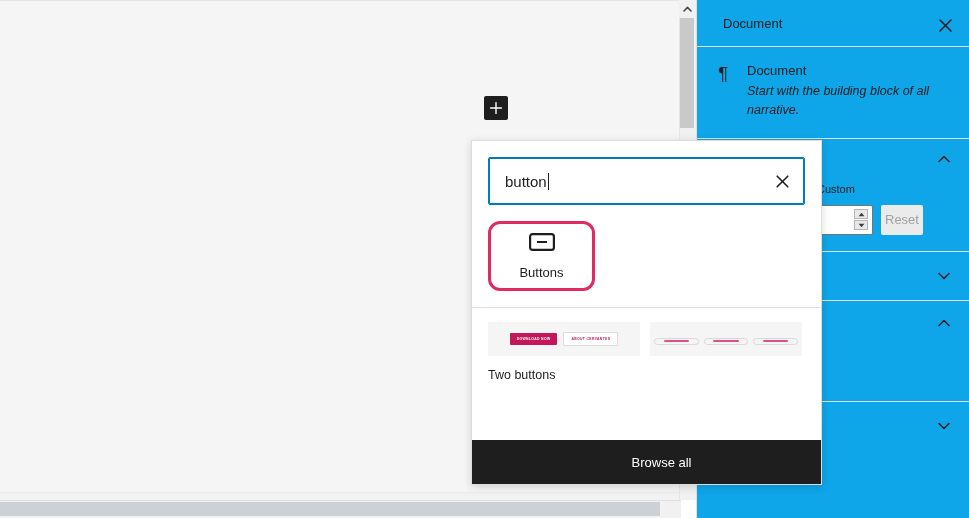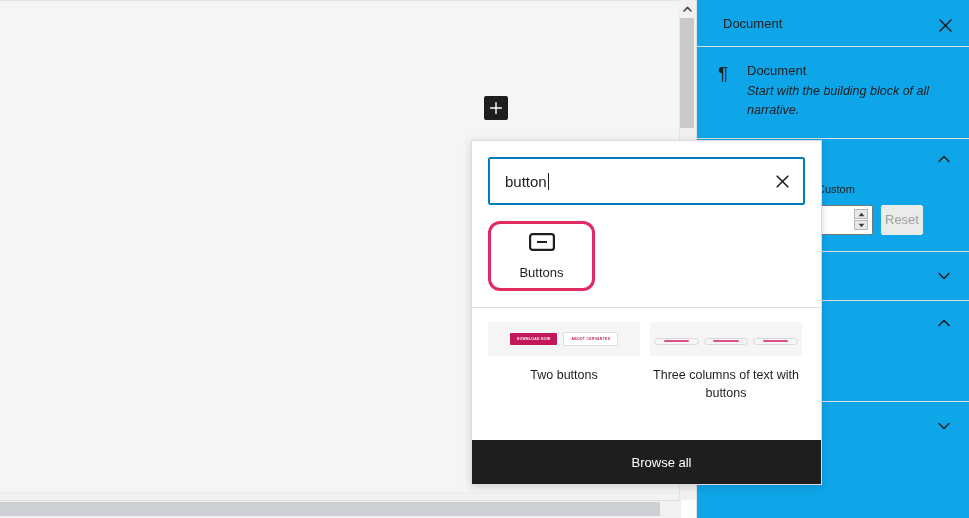--- a/index.html
+++ b/index.html
@@ -160,21 +160,21 @@
 
   .patterns {
     display: flex; gap: 10px; padding: 14px 16px 6px; align-items: flex-start;
   }
   .pattern { width: 152px; cursor: pointer; }
   .pattern-prev {
     width: 152px; height: 34px; background: #f5f5f5;
     display: flex; align-items: center; justify-content: center; overflow: hidden;
   }
   .pattern-label {
-    font-size: 12.5px; color: #1e1e1e; text-align: center;
+    font-size: 12.5px; color: #1e1e1e; text-align: left;
     margin-top: 10px; line-height: 1.45;
   }
   
   .mini-row { display: flex; gap: 6px; align-items: center; }
   .mini-btn-fill {
     background: #c2185b; color: #fff; font-size: 3.4px; letter-spacing: .35px;
     padding: 4px 7px; font-weight: 700; white-space: nowrap; border-radius: 1px;
   }
   .mini-btn-out {
     background: #fff; color: #c2185b; font-size: 3.4px; letter-spacing: .35px;
@@ -378,21 +378,20 @@
             <div class="col3">
               <span class="ln"></span>
               <span class="ln"></span>
               <span class="ln w70"></span>
               <span class="pill">
                   <i></i>
                 </span>
             </div>
           </div>
         </div>
-        <div class="pattern-label">Three columns of text with buttons</div>
       </div>
 
     </div>
 
     <button class="browse-all">Browse all</button>
   </div>
 
 </div>
 
 </body></html>

